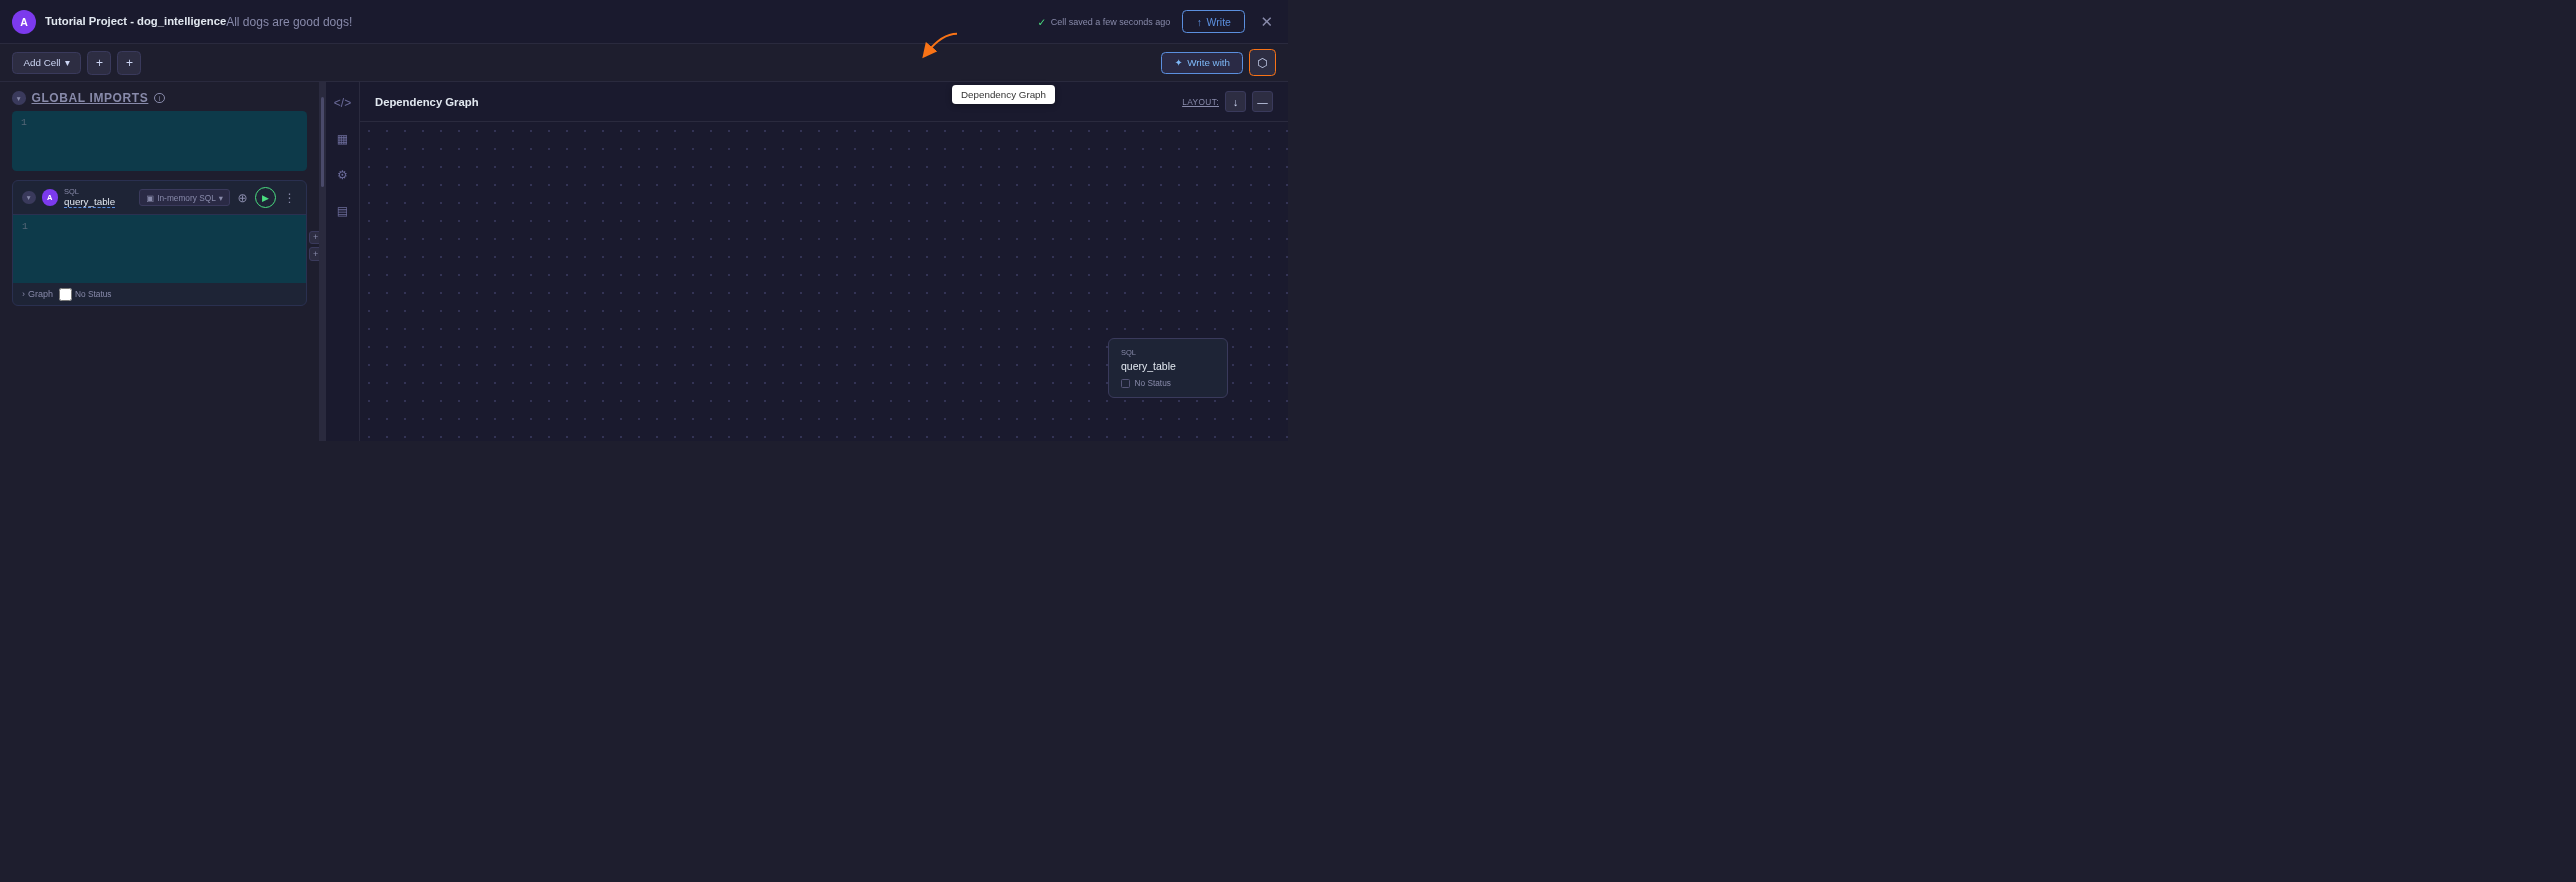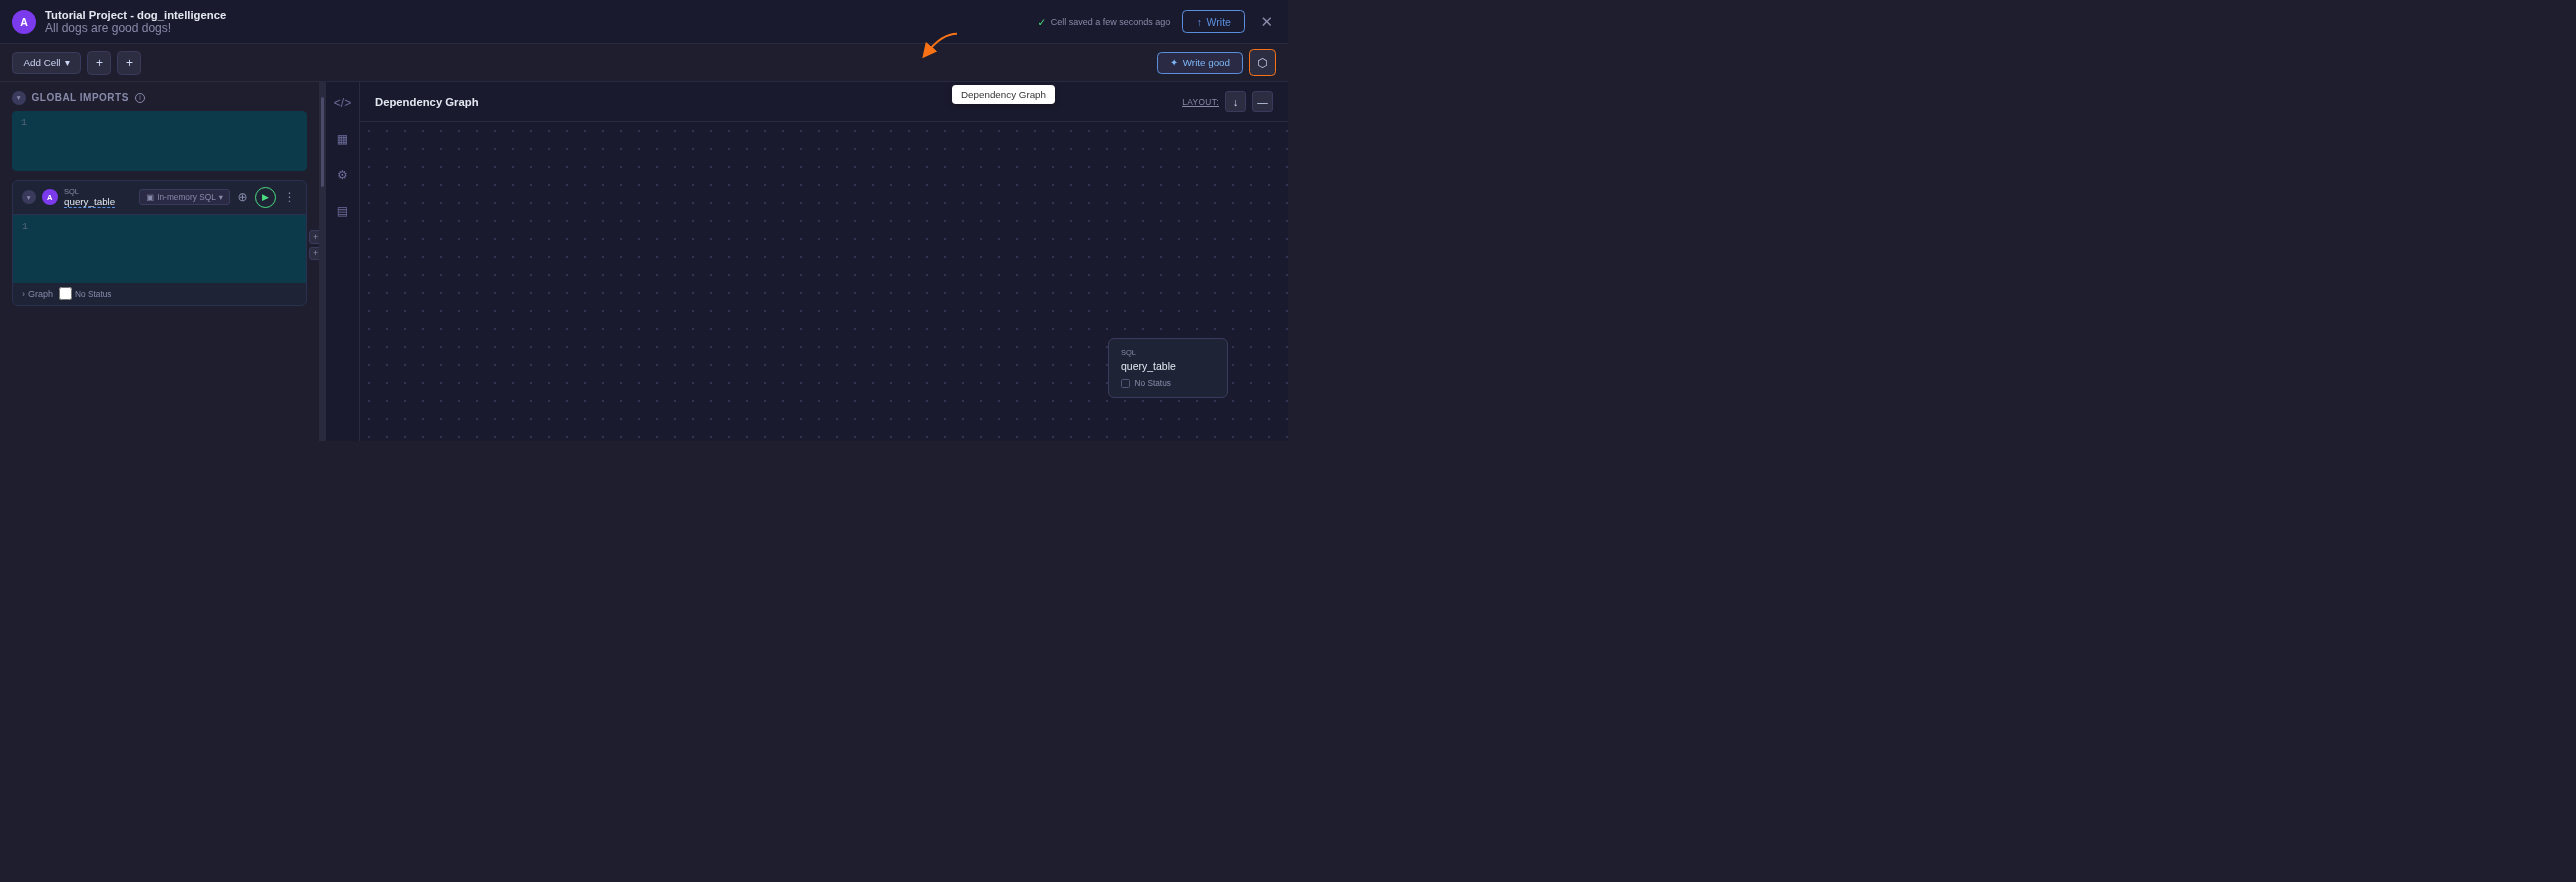--- a/index.html
+++ b/index.html
@@ -30,21 +30,21 @@
       border-radius: 50%;
       display: flex; align-items: center; justify-content: center;
       color: white;
       font-weight: bold;
       font-size: 10.5px;
       flex-shrink: 0;
       margin-right: 9px;
     }
     .topbar-title {
       display: flex;
-      flex-direction: column;
+      flex-direction: row;
     }
     .topbar-title-main {
       font-size: 11.3px;
       font-weight: 600;
       color: #e2e8f0;
     }
     .topbar-title-sub {
       font-size: 12px;
       color: #888aaa;
     }
@@ -204,25 +204,26 @@
       width: 13.5px; height: 13.5px;
       background: #3a3a5c;
       border-radius: 50%;
       display: flex; align-items: center; justify-content: center;
       font-size: 7.5px;
       color: #888aaa;
       cursor: pointer;
       flex-shrink: 0;
     }
     .section-title {
-      font-size: 10px;
+      font-size: 12px;
       font-weight: 600;
       color: #888aaa;
       letter-spacing: 0.05em;
       text-transform: uppercase;
+      text-decoration: underline;
     }
     .info-icon {
       width: 10.5px; height: 10.5px;
       border: 0.8px solid #888aaa;
       border-radius: 50%;
       font-size: 6.8px;
       color: #888aaa;
       display: flex; align-items: center; justify-content: center;
     }
 
@@ -506,21 +507,21 @@
   </button>
   <button class="btn-icon-small">
     <span>+</span>
   </button>
   <button class="btn-icon-small">
     <span>+</span>
   </button>
   <div class="toolbar-spacer"></div>
   <button class="btn-write-with">
     <span>✦</span>
-    <span>Write good</span>
+    <span>Write with</span>
   </button>
 
   <button class="btn-dep-graph">
     <span>⬡</span>
   </button>
 
   <div class="dep-graph-tooltip">
     <span>Dependency Graph</span>
   </div>
 </div>

